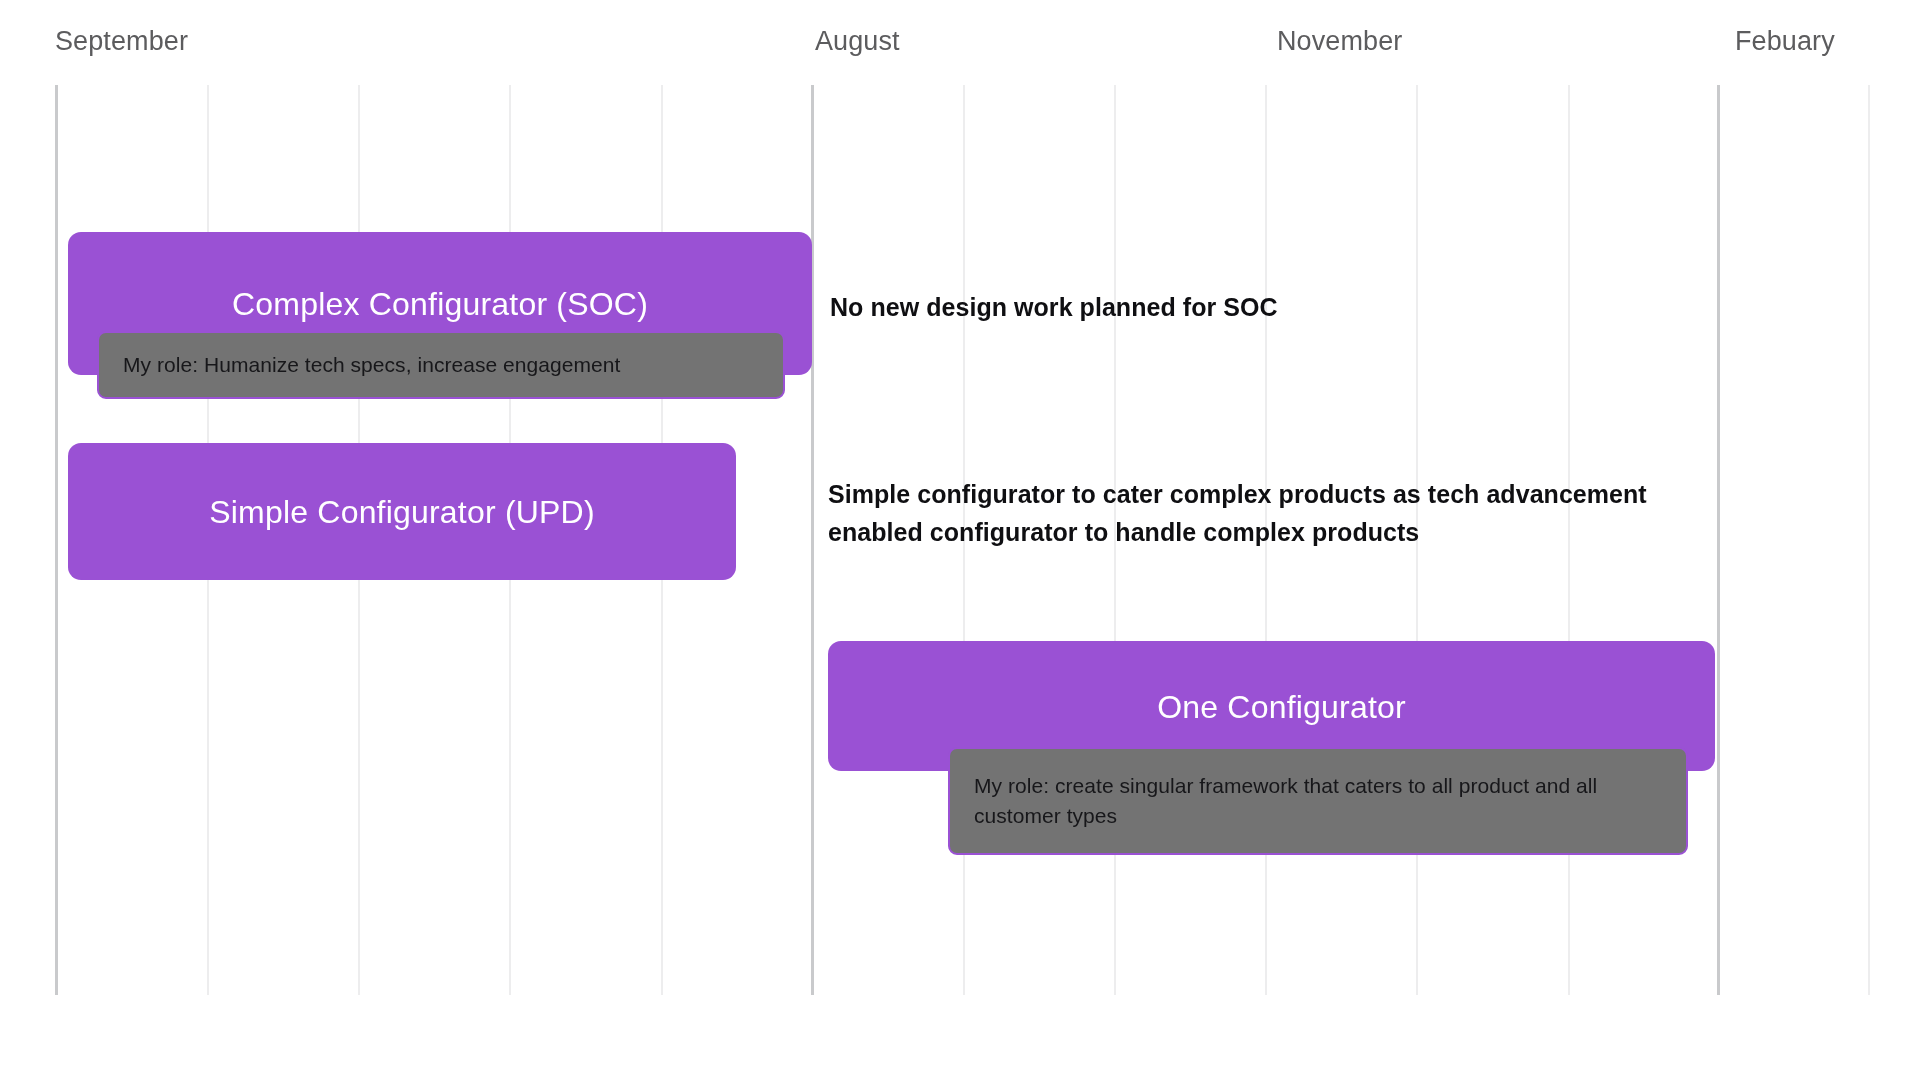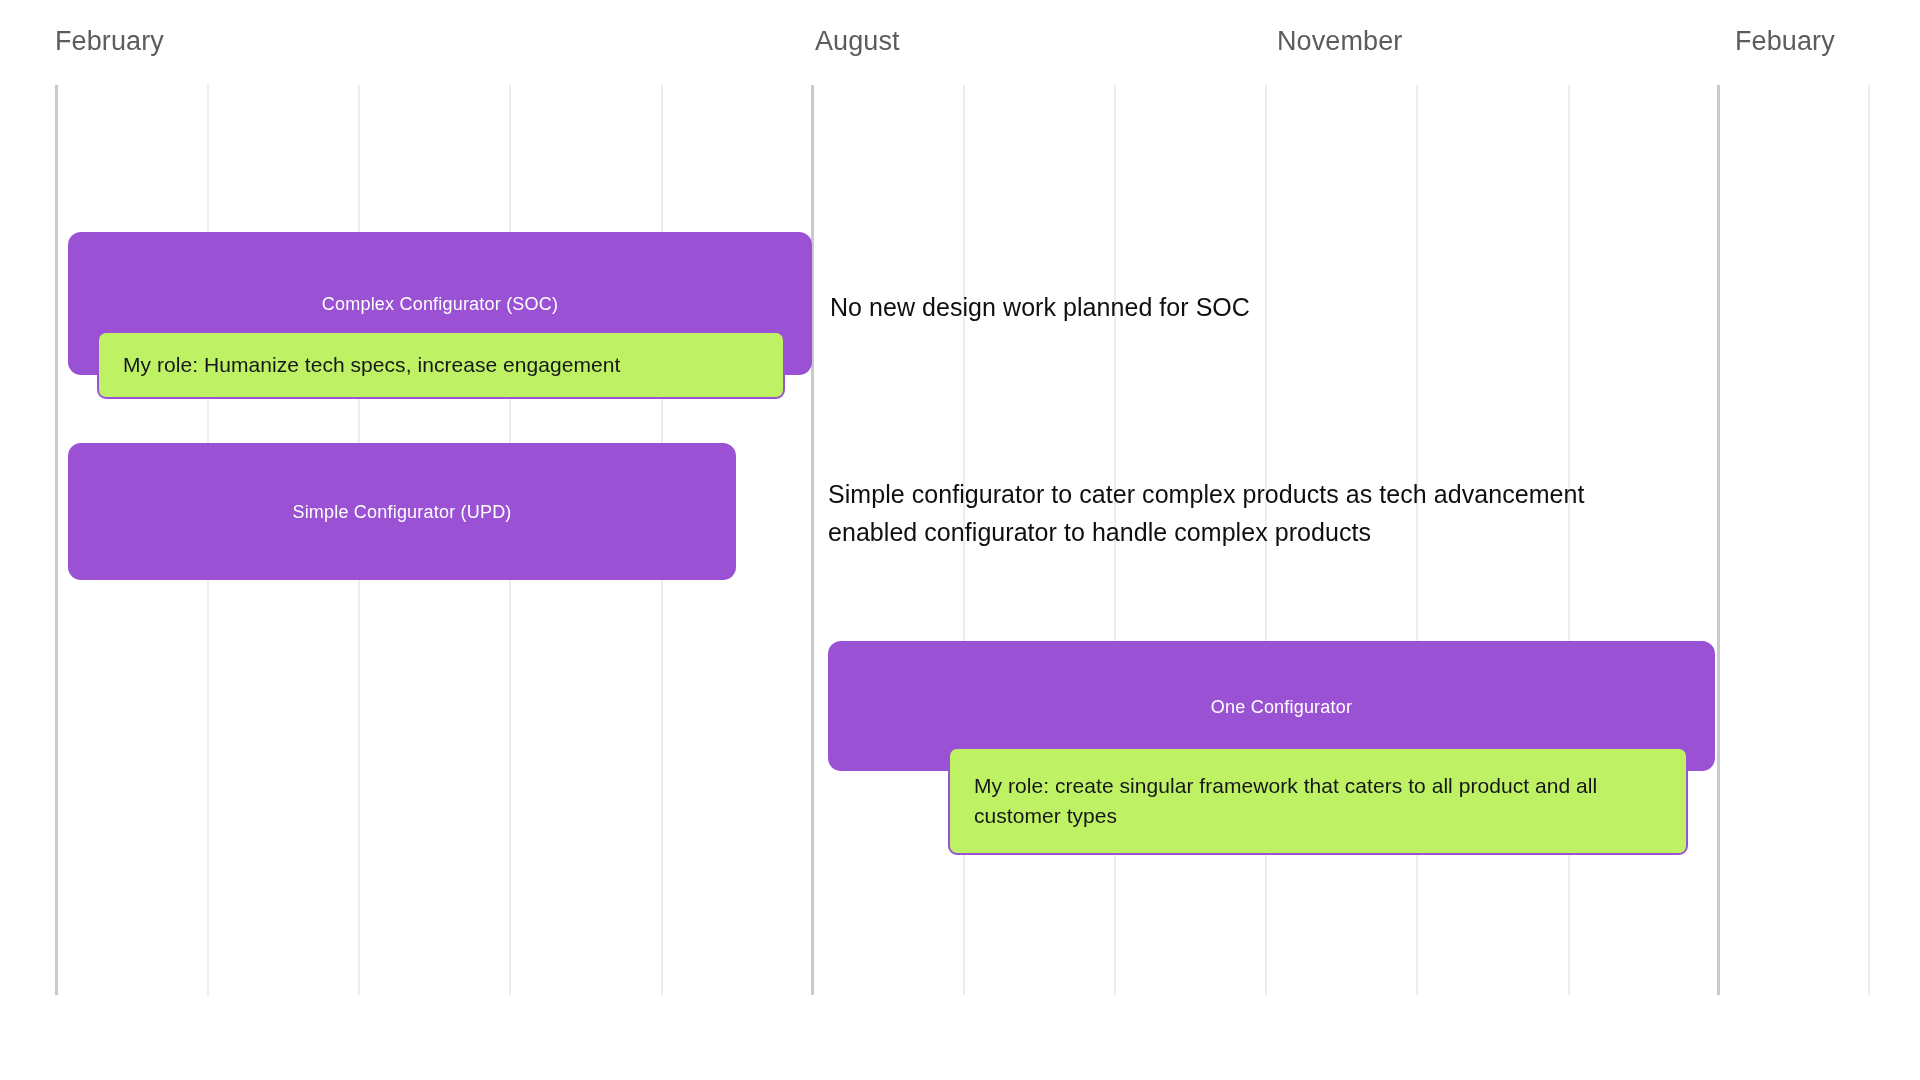--- a/index.html
+++ b/index.html
@@ -34,31 +34,31 @@
     position:absolute;
     background:#9a51d4;
     border-radius:13px;
     box-sizing:border-box;
   }
   .bar-label{
     position:absolute;
     left:0;right:0;
     text-align:center;
     color:#ffffff;
-    font-size:18px;
+    font-size:32px;
     line-height:32px;
     white-space:nowrap;
     font-weight:400;
     letter-spacing:.2px;
   }
 
   
   .role-card{
     position:absolute;
-    background:#bef264;
+    background:#737373;
     border:2px solid #9a51d4;
     border-radius:9px;
     box-sizing:border-box;
     display:flex;
     align-items:center;
   }
   .role-card-text{
     color:#17171a;
     font-size:21px;
     line-height:30px;
@@ -66,21 +66,21 @@
     font-weight:400;
     letter-spacing:.05px;
   }
 
   
   .annotation{
     position:absolute;
     color:#0f0f12;
     font-size:25px;
     line-height:38px;
-    font-weight:400;
+    font-weight:700;
     letter-spacing:.05px;
     white-space:pre-line;
   }
 </style>
 </head>
 <body>
 
 <div id="canvas">
 
   <div id="grid" style="height: 910px;">
@@ -93,21 +93,21 @@
       <div class="gridline" style="left: 1265px; height: 910px;"></div>
       <div class="gridline" style="left: 1416px; height: 910px;"></div>
       <div class="gridline" style="left: 1568px; height: 910px;"></div>
       <div class="gridline" style="left: 1868px; height: 910px;"></div>
       <div class="gridline major" style="left: 55px; height: 910px;"></div>
       <div class="gridline major" style="left: 811px; height: 910px;"></div>
       <div class="gridline major" style="left: 1717px; height: 910px;"></div>
     </div>
 
   <div id="month-labels">
-      <div class="month-label" style="left: 55px;">February</div>
+      <div class="month-label" style="left: 55px;">September</div>
       <div class="month-label" style="left: 815px;">August</div>
       <div class="month-label" style="left: 1277px;">November</div>
       <div class="month-label" style="left: 1735px;">Febuary</div>
     </div>
 
   <div id="bars-layer">
       <div class="bar" style="left: 68px; top: 232px; width: 744px; height: 143px;">
         <div class="bar-label" style="top: 56px;">Complex Configurator (SOC)</div>
       </div>
       <div class="bar" style="left: 68px; top: 443px; width: 668px; height: 137px;">

